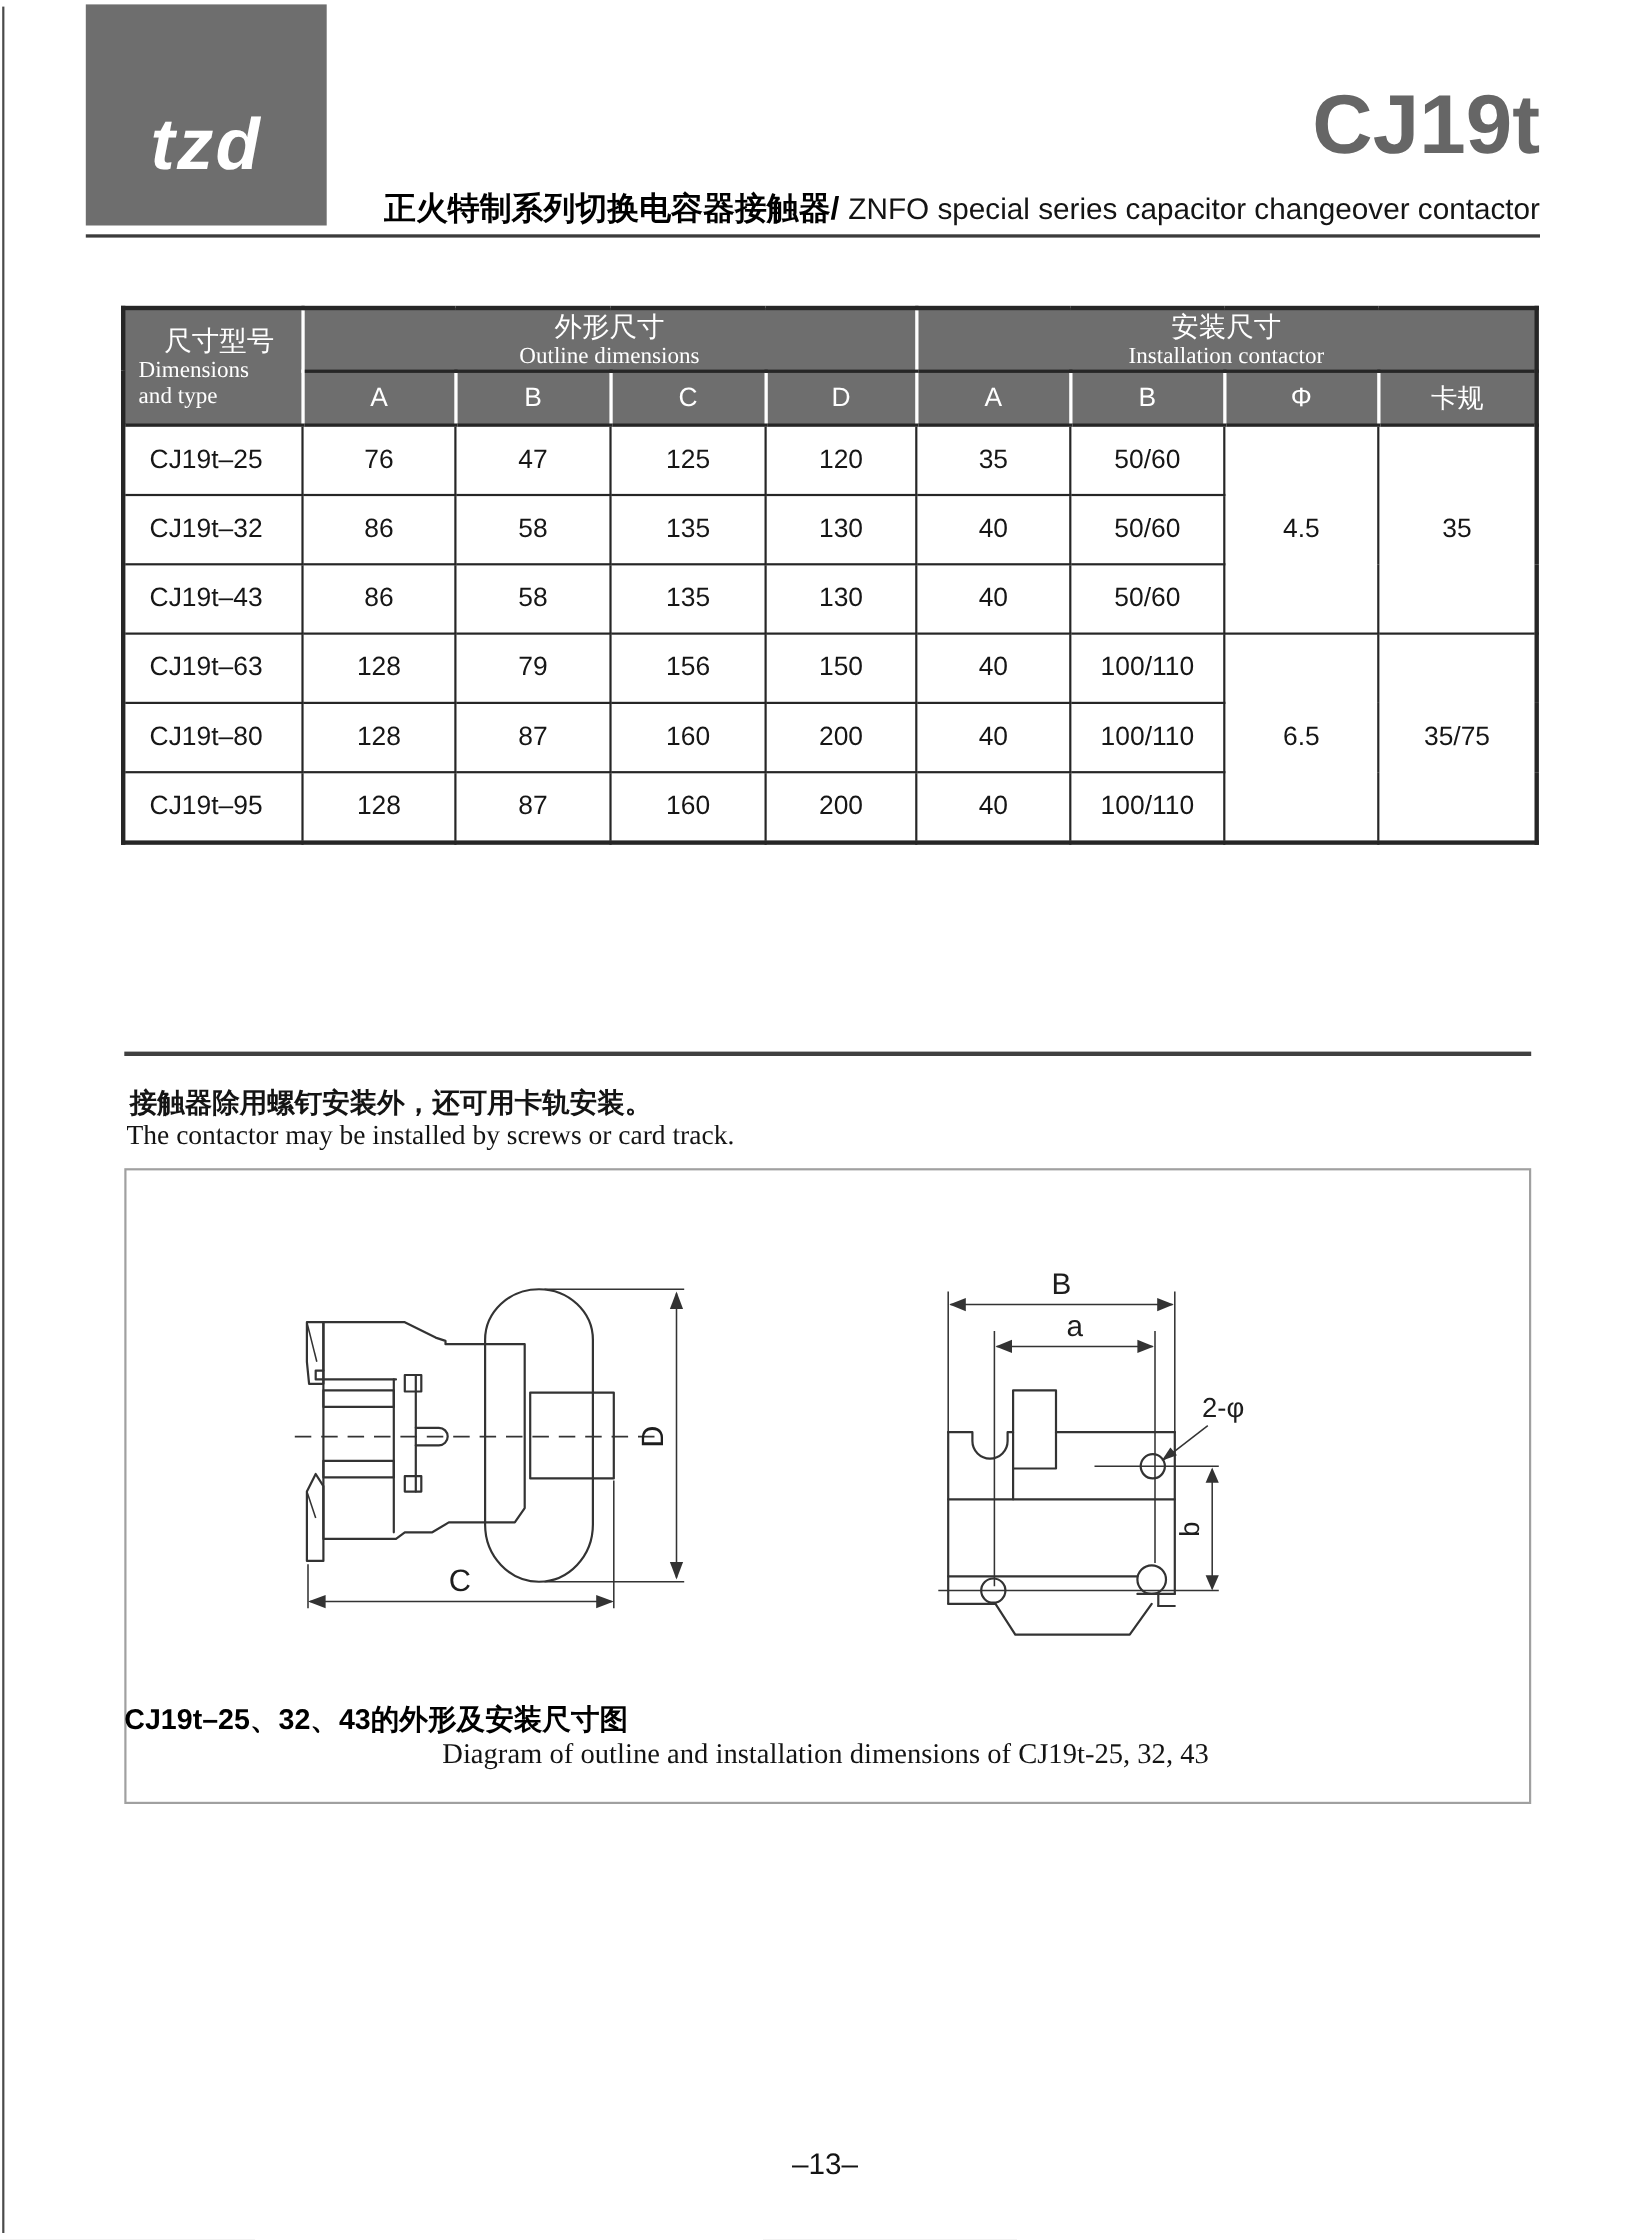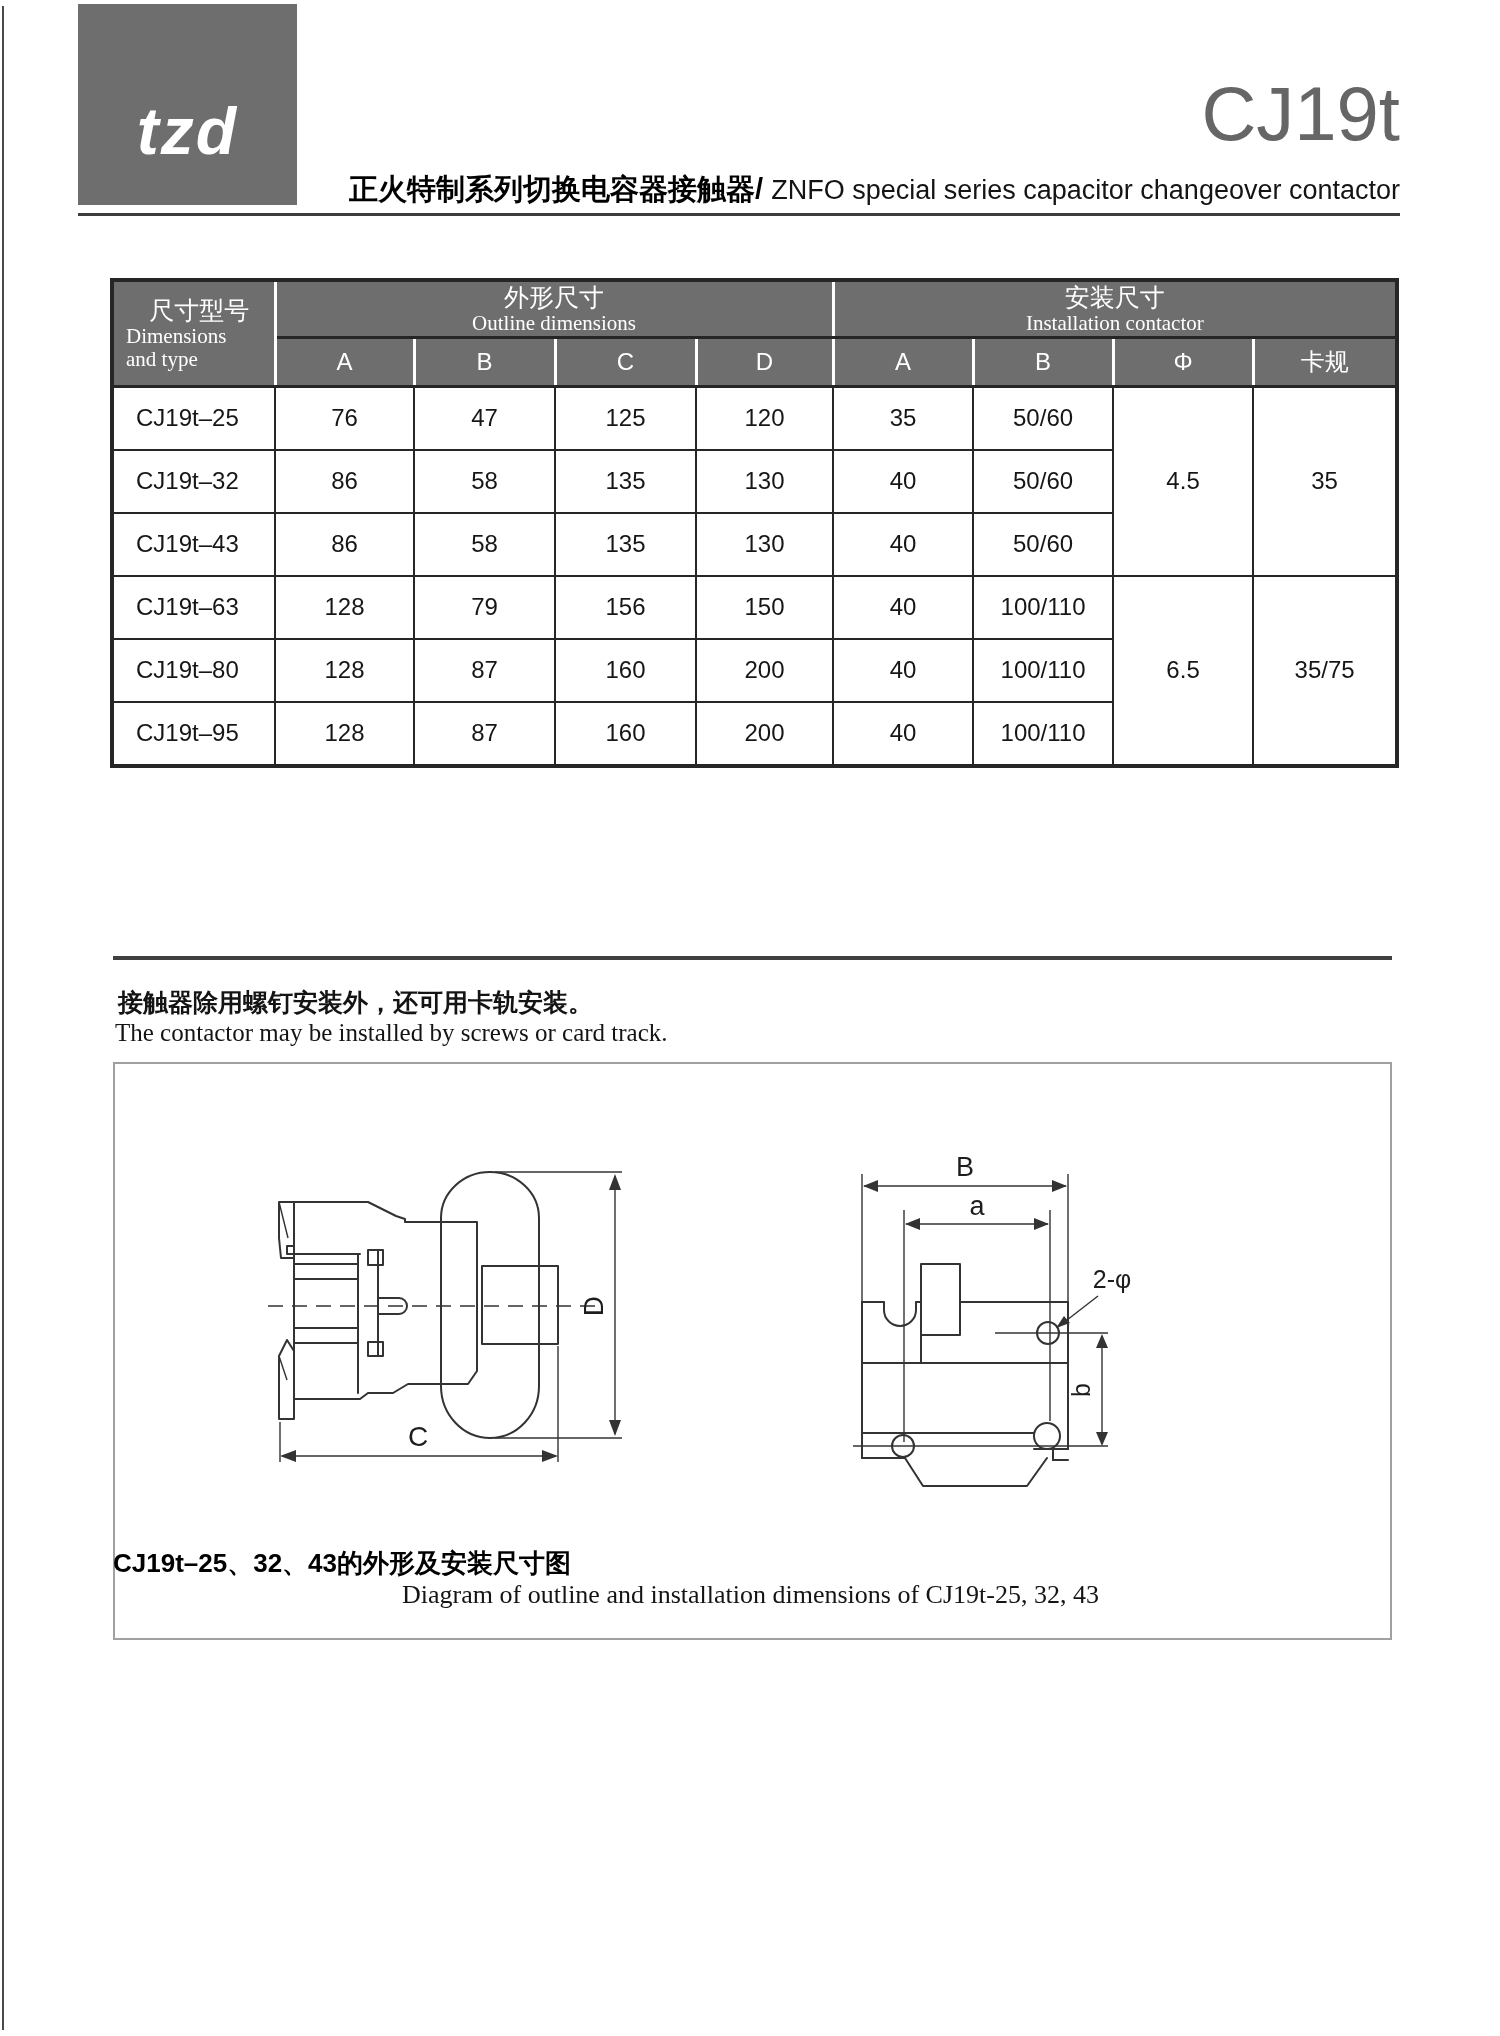--- a/index.html
+++ b/index.html
@@ -7,21 +7,21 @@
         font-family:"Liberation Sans",sans-serif;color:#1a1a1a;}
   .abs{position:absolute;}
 
   
   .edge-line{left:2px;top:6px;width:2px;height:2024px;background:#4a4a4a;}
 
   
   .logo-box{left:78px;top:4px;width:219px;height:201px;background:#6e6e6e;
             display:flex;justify-content:center;align-items:center;padding-top:52px;box-sizing:border-box;}
   .logo-box span{font-style:italic;font-weight:bold;font-size:66px;color:#ffffff;letter-spacing:2px;}
-  .model-title{right:100px;top:76px;font-size:76px;font-weight:normal;color:#666666;line-height:1;}
+  .model-title{right:100px;top:76px;font-size:76px;font-weight:bold;color:#666666;line-height:1;}
   .subtitle{right:100px;top:170px;white-space:nowrap;}
   .subtitle .zh{font-size:29px;font-weight:bold;color:#000000;}
   .subtitle .en{font-size:27px;color:#141414;}
   .header-rule{left:78px;top:213px;width:1322px;height:3px;background:#3c3c3c;}
 
   
   table.dim-table{left:110px;top:278px;width:1285px;border-collapse:collapse;table-layout:fixed;
                   border:4px solid #262626;}
   table.dim-table th{background:#6e6e6e;color:#ffffff;font-weight:normal;border:3px solid #ffffff;}
   table.dim-table thead tr.group-row th{height:50px;}
@@ -259,14 +259,15 @@
     <line class="ln" x1="184" y1="303" x2="218" y2="303"></line>
     <line class="ln" x1="203" y1="303" x2="203" y2="314"></line>
     <line class="ln" x1="203" y1="314" x2="218" y2="314"></line>
     <line class="ln" x1="12" y1="312" x2="55" y2="312"></line>
     <path class="ln" d="M55,312 L73,340 H177 L197,312"></path>
   </svg>
 
   <div class="abs caption-zh">CJ19t–25、32、43的外形及安装尺寸图</div>
   <div class="abs caption-en">Diagram of outline and installation dimensions of CJ19t-25, 32, 43</div>
 
+  <div class="abs page-number">–13–</div>
 
 </div>
 
 </body></html>

